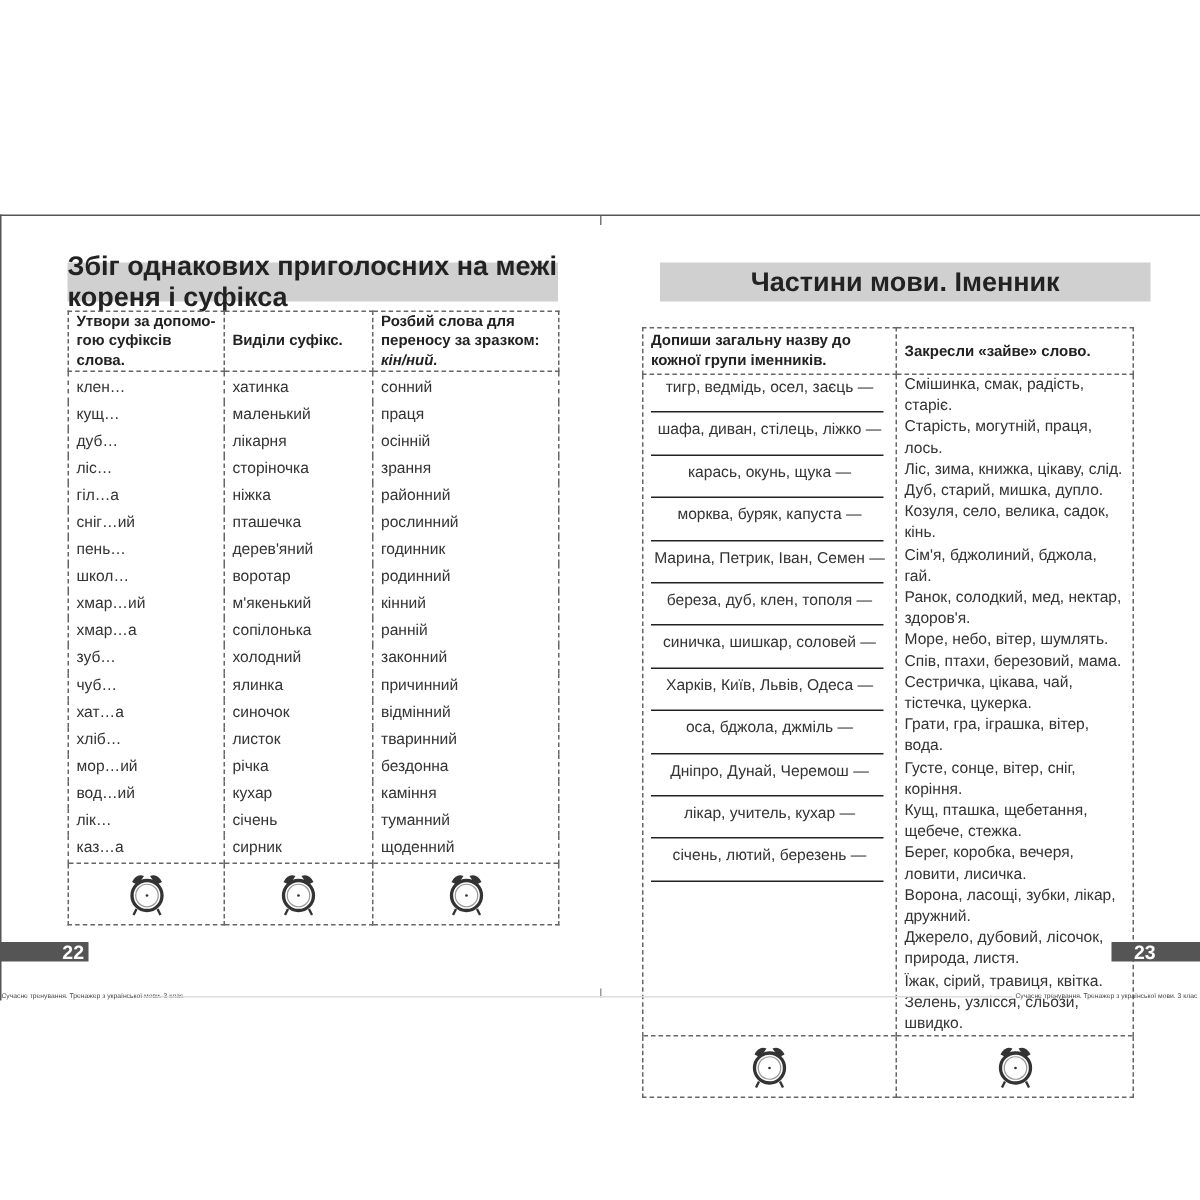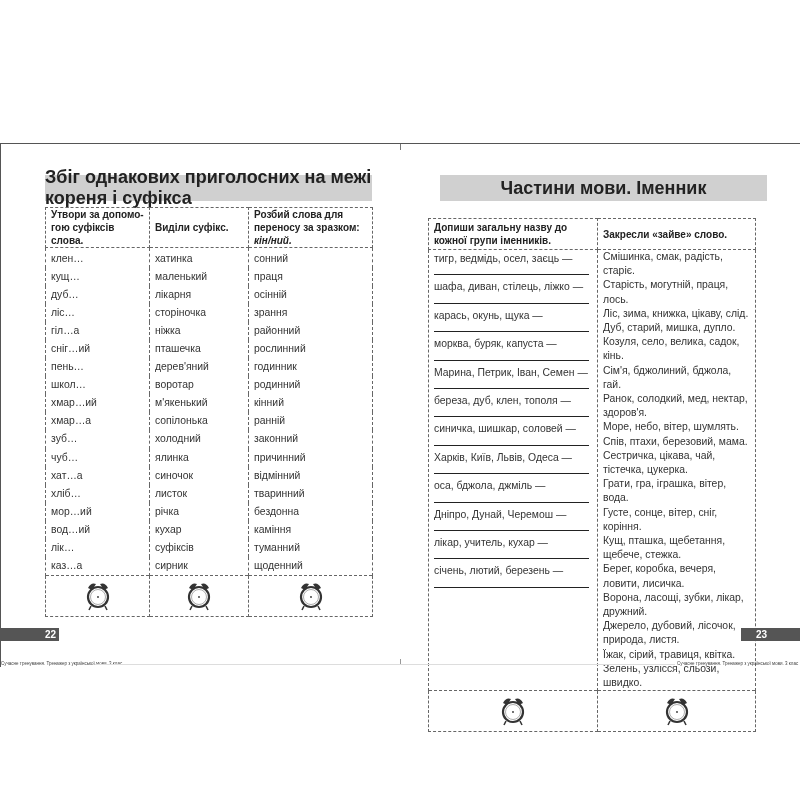--- a/index.html
+++ b/index.html
@@ -34,30 +34,30 @@
   table.left-table { left: 45px; top: 207px; width: 327px; }
   table.left-table td { height: 18.05px; border-top: none; border-bottom: none; line-height: 18px; }
   table.left-table tr.first td { padding-top: 2px; }
   table.left-table tr.clock-row td { height: 40px; border-top: 1px dashed #666; border-bottom: 1px dashed #666; text-align: center; }
 
   table.right-table { left: 428px; top: 218px; width: 327px; }
   table.right-table td.names { border-top: none; border-bottom: none; vertical-align: top; padding: 0 5px; }
   table.right-table td.sentences { border-top: none; border-bottom: none; vertical-align: top; padding: 0 5px; }
   table.right-table tr.clock-row td { height: 40px; border-top: 1px dashed #666; border-bottom: 1px dashed #666; text-align: center; }
 
-  .name-item { height: 28.4px; position: relative; }
+  .name-item { height: 28.4px; position: relative; text-align: center; }
   .name-item .txt { display: block; line-height: 15px; padding-top: 1px; }
   .name-item .line { position: absolute; left: 0; right: 3px; bottom: 3px; border-bottom: 1.5px solid #222; }
   .sent { line-height: 14.2px; }
 
   .clock { display: inline-block; width: 26px; height: 34px; vertical-align: middle; }
 
   .page-num {
     position: absolute; top: 628px; height: 13px; background: #555; color: #fff;
-    font-size: 10px; font-weight: bold; line-height: 13px;
+    font-size: 13px; font-weight: bold; line-height: 13px;
   }
   .page-num.left { left: 0; width: 59px; text-align: right; padding-right: 3px; box-sizing: border-box; }
   .page-num.right { left: 741px; width: 59px; text-align: left; padding-left: 15px; box-sizing: border-box; }
   .footer { position: absolute; top: 661px; font-size: 4.5px; color: #444; white-space: nowrap; }
   .footer.left { left: 1px; }
   .footer.right { left: 677px; }
   .footer-rule { position: absolute; top: 664px; height: 1px; background: #ddd; }
   .footer-rule.left { left: 95px; width: 305px; }
   .footer-rule.right { left: 400px; width: 275px; }
 </style>
@@ -159,21 +159,21 @@
         <td>річка</td>
         <td>бездонна</td>
       </tr>
       <tr>
         <td>вод…ий</td>
         <td>кухар</td>
         <td>каміння</td>
       </tr>
       <tr>
         <td>лік…</td>
-        <td>суфіксів</td>
+        <td>січень</td>
         <td>туманний</td>
       </tr>
       <tr>
         <td>каз…а</td>
         <td>сирник</td>
         <td>щоденний</td>
       </tr>
     </tbody>
   <tfoot>
     <tr class="clock-row">

